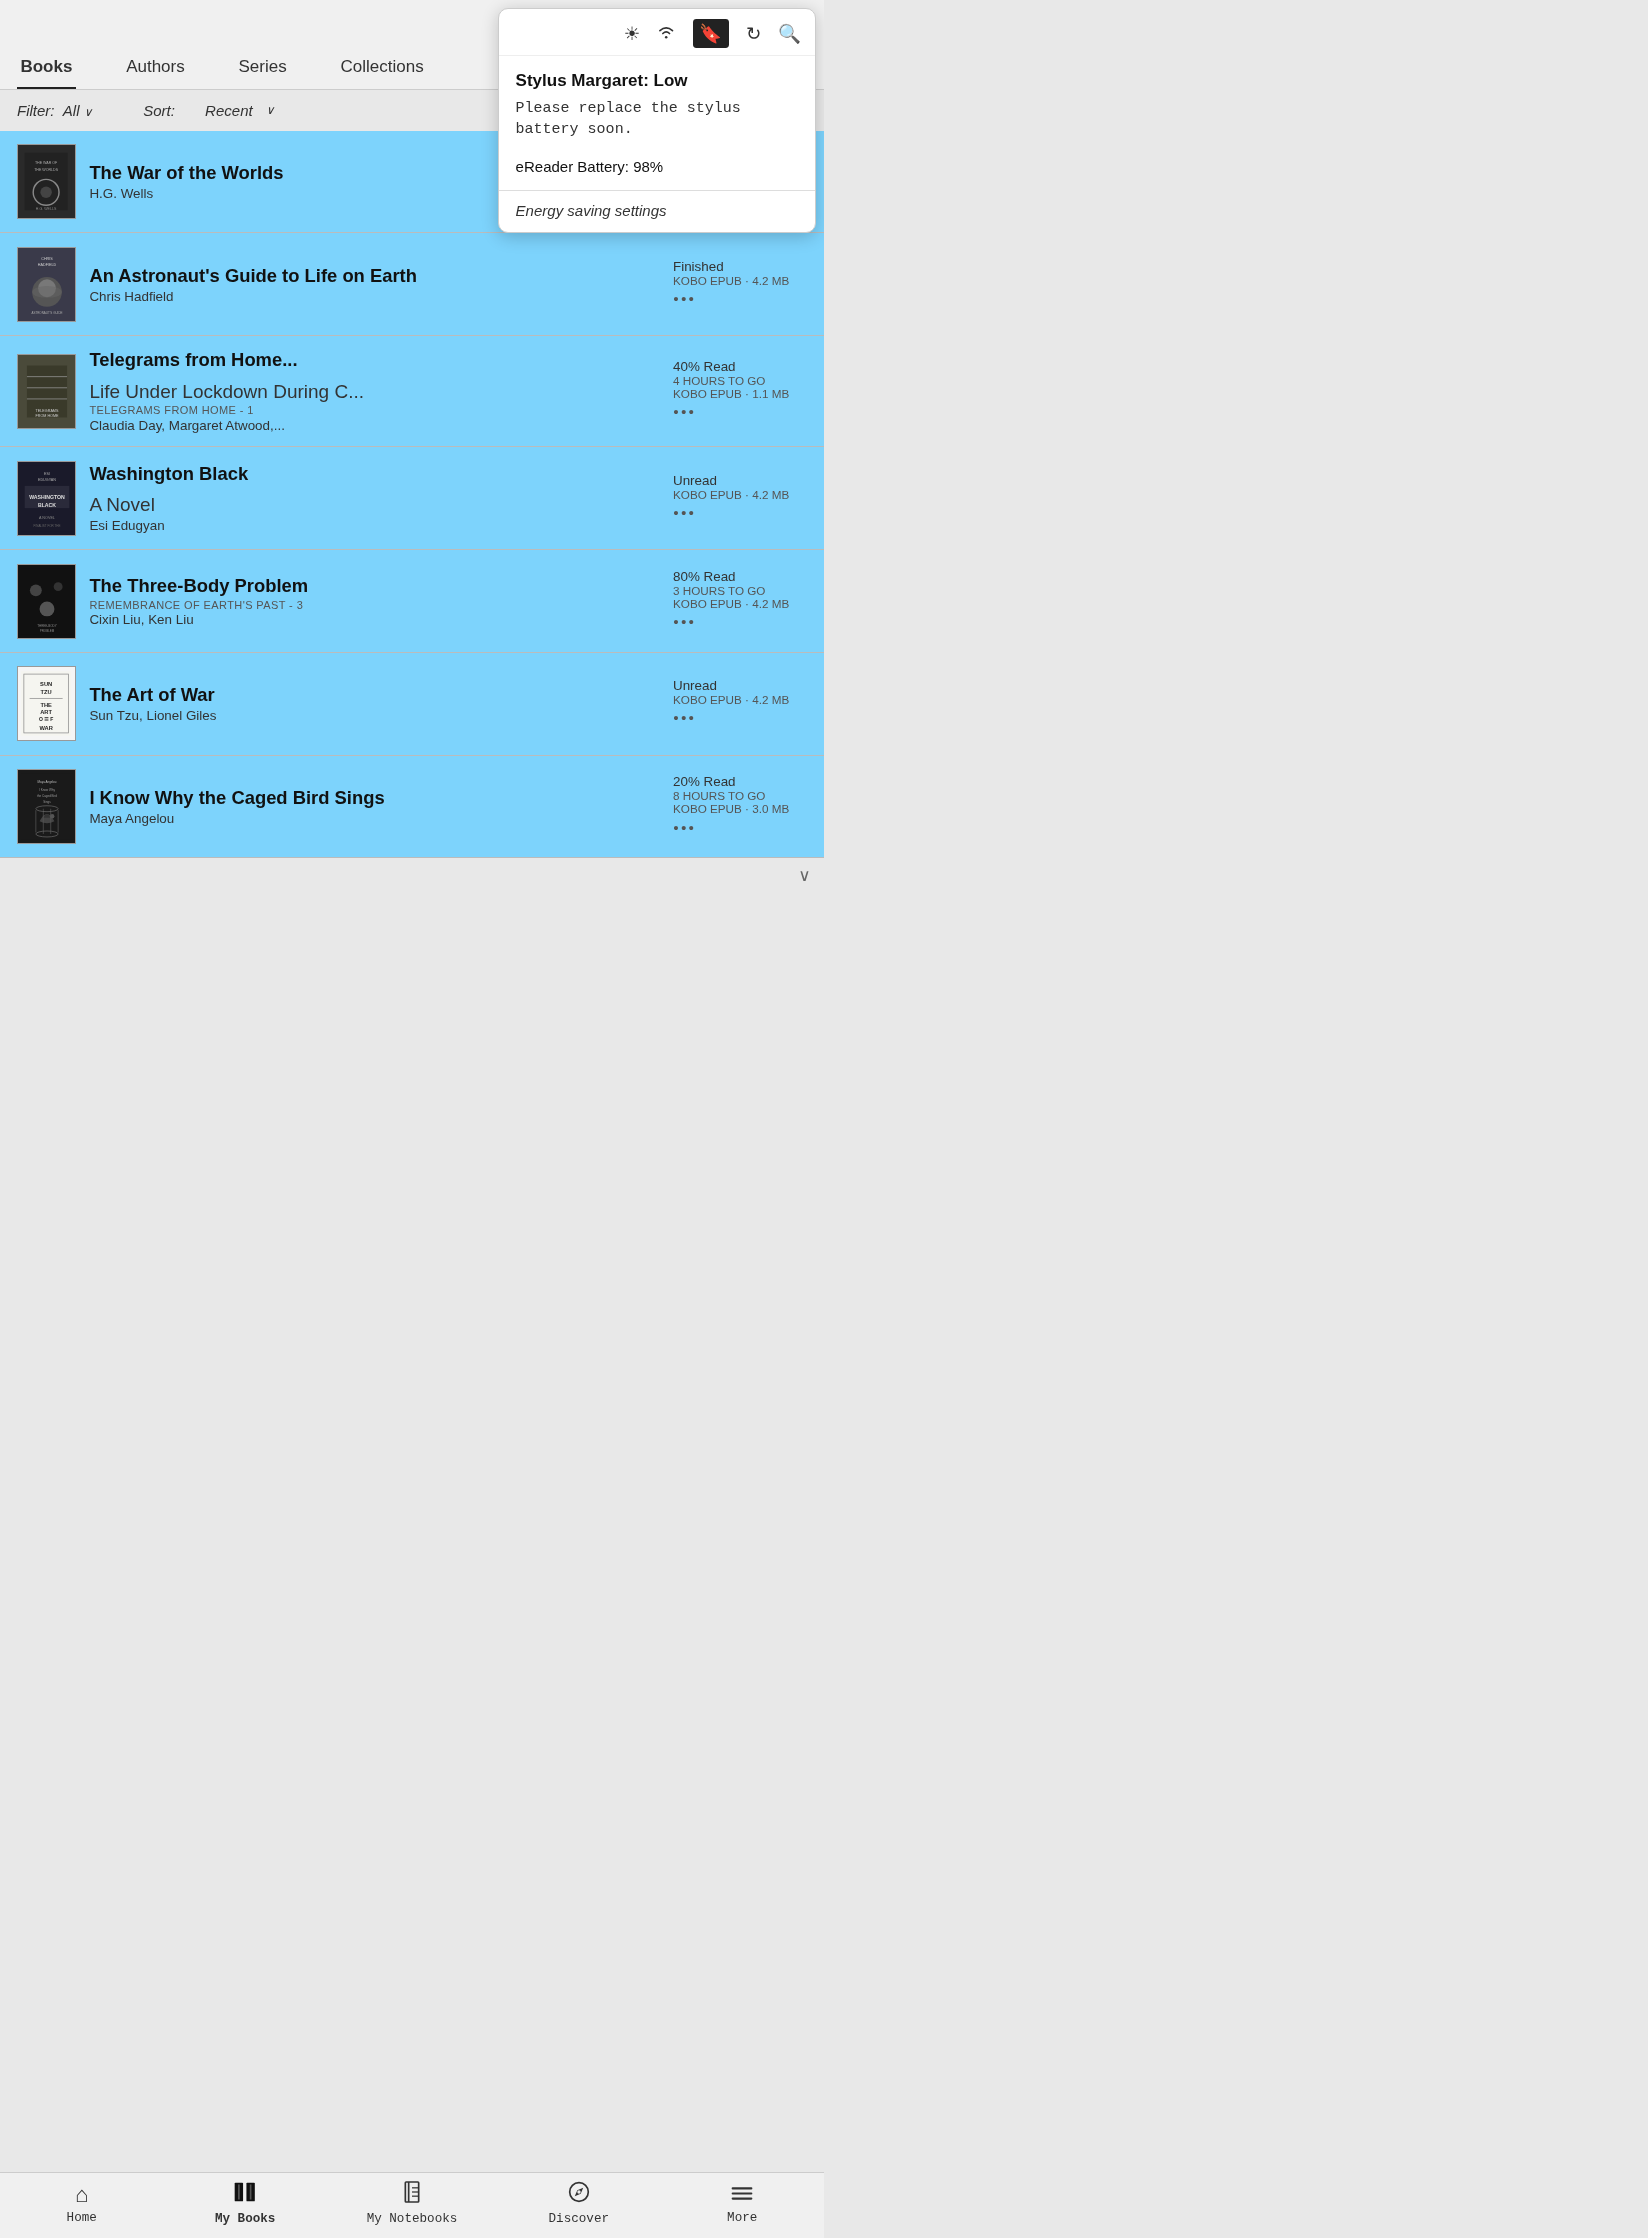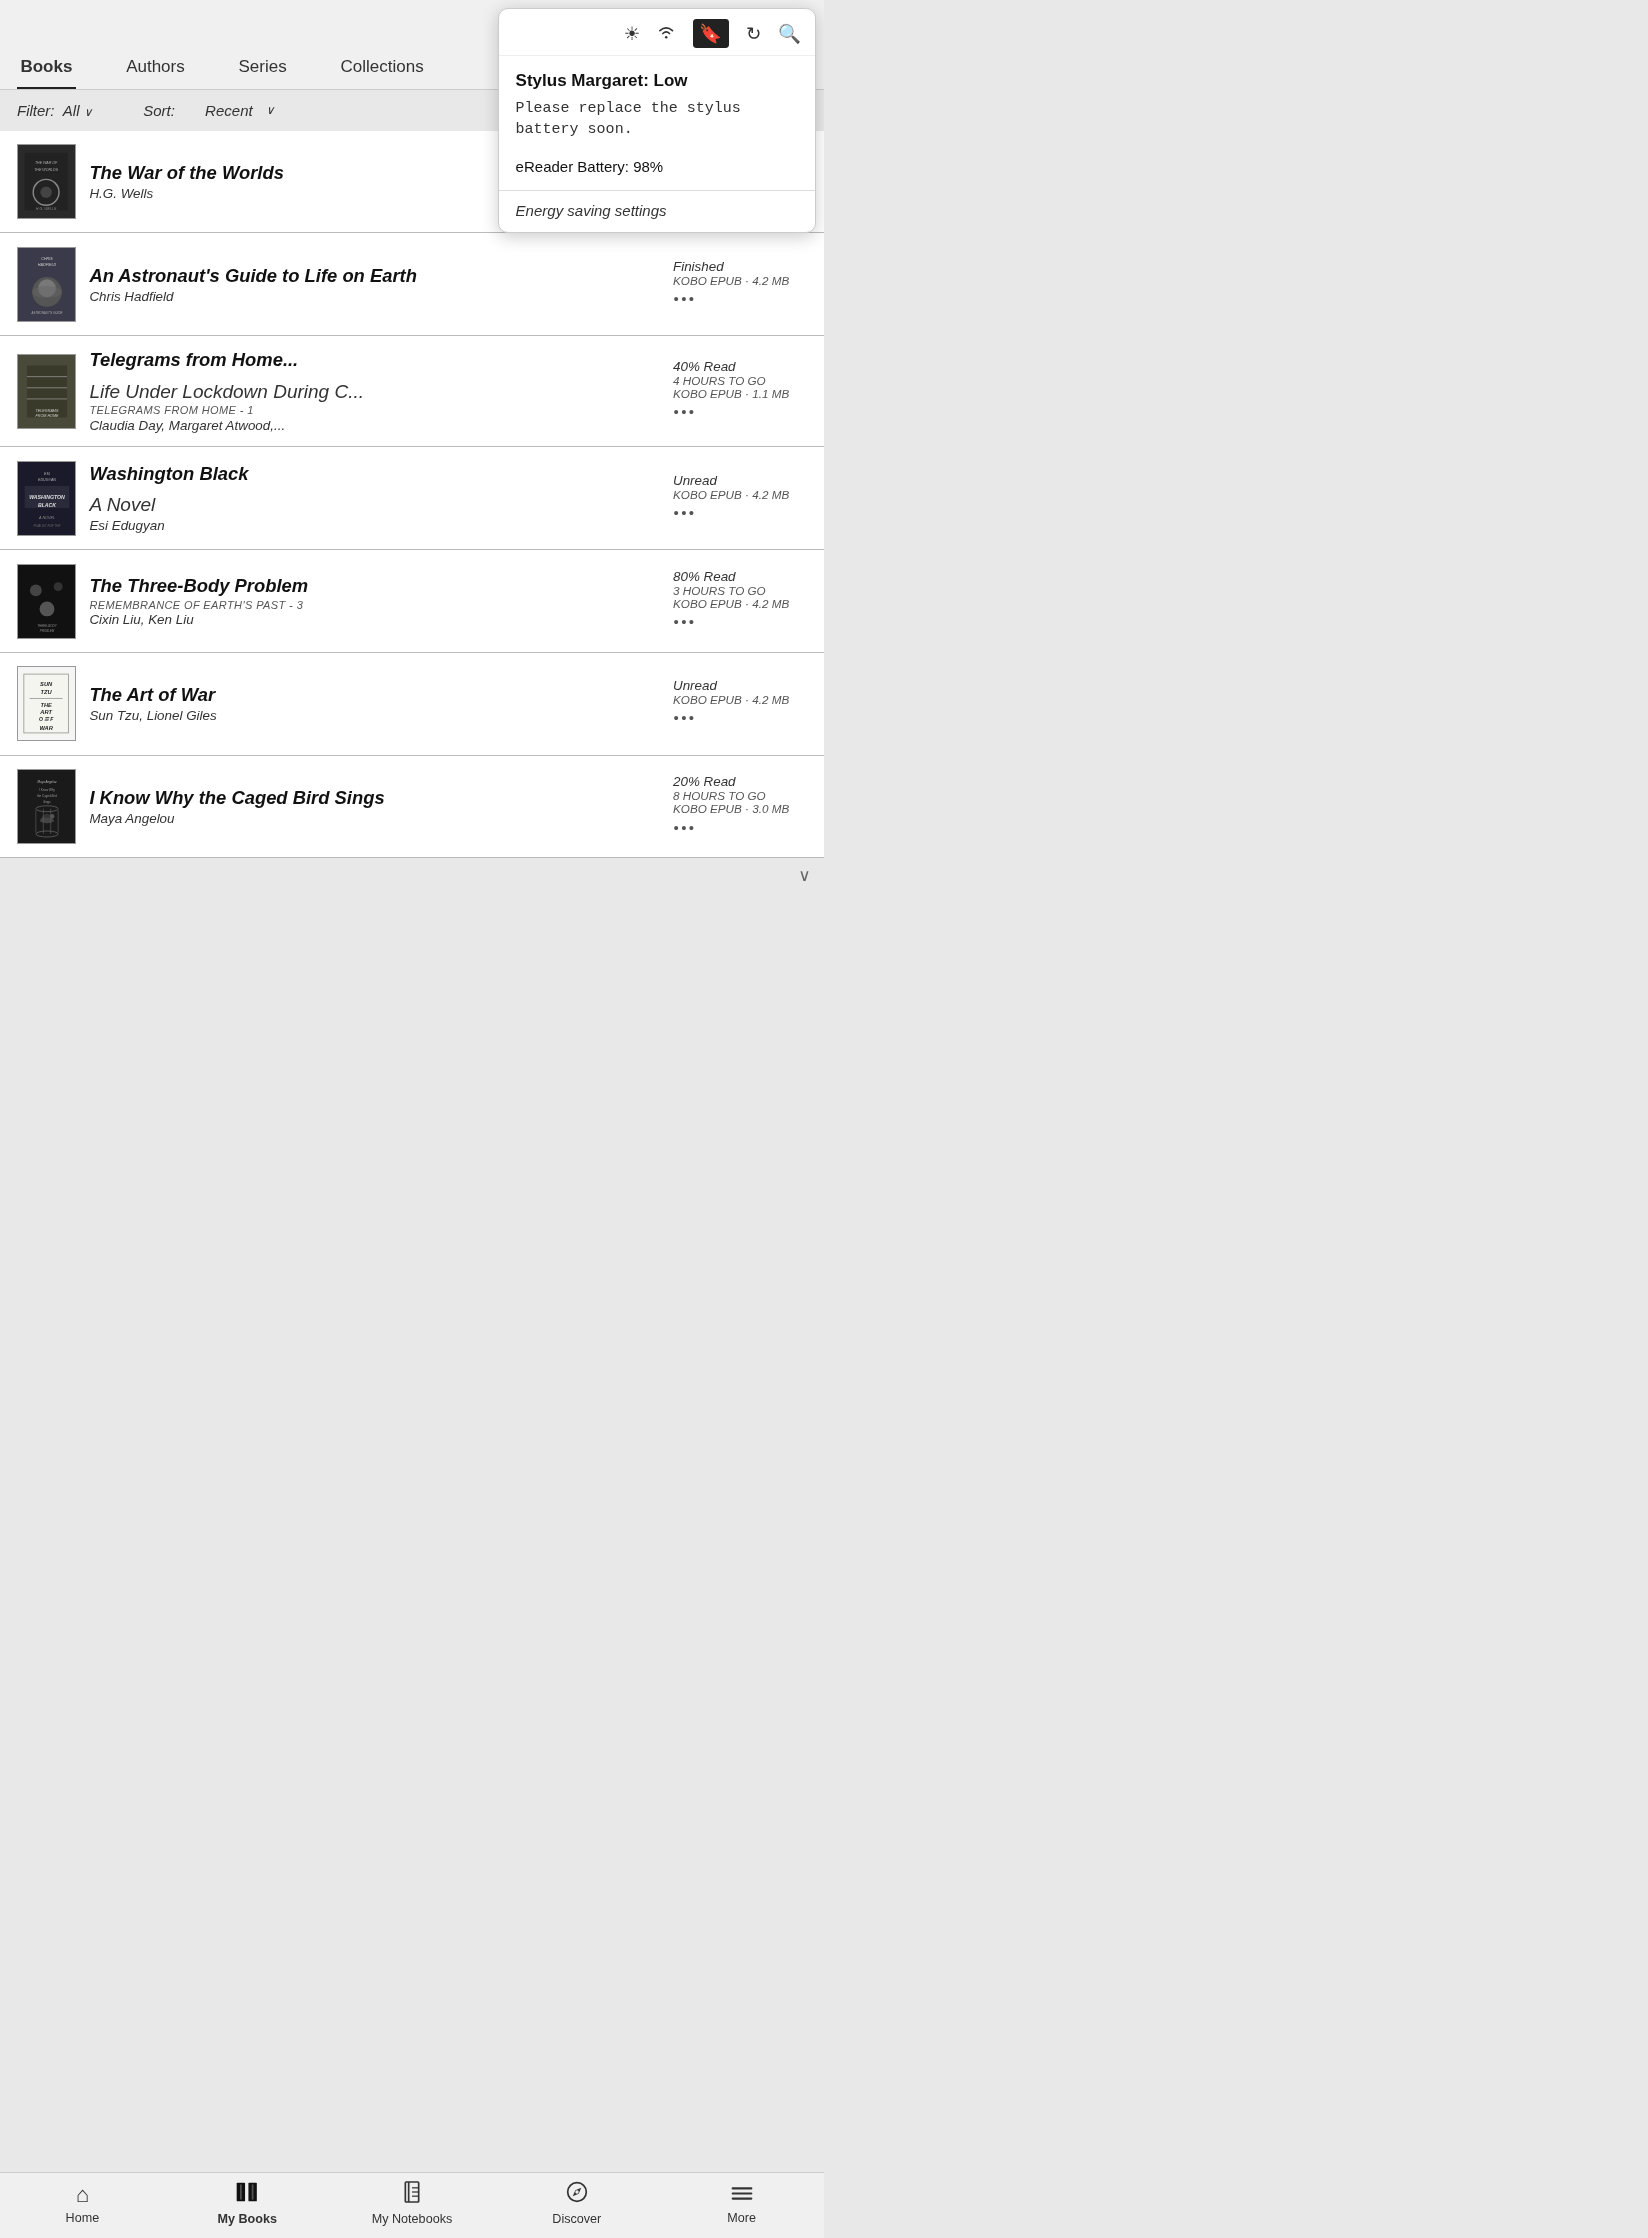--- a/index.html
+++ b/index.html
@@ -82,24 +82,23 @@
       font-family: Arial, sans-serif;
     }
     .chevron {
       font-size: 11.7px;
     }
     .book-item {
       display: flex;
       align-items: center;
       padding: 13.4px 17px;
       border-bottom: 0.8px solid #bbb;
-      background: #ffffff;
+      background: #7dd3fc;
       gap: 13.4px;
       min-height: 92px;
-      font-style: italic;
     }
     .book-cover {
       width: 59px;
       height: 75px;
       flex-shrink: 0;
       background: #555;
       border: 0.8px solid #999;
       display: flex;
       align-items: center;
       justify-content: center;
@@ -309,21 +308,21 @@
       cursor: pointer;
       min-width: 84px;
     }
     .nav-item-icon {
       font-size: 22px;
       color: #333;
     }
     .nav-item-label {
       font-size: 12.6px;
       color: #333;
-      font-family: Liberation Sans, sans-serif;
+      font-family: Liberation Mono, monospace;
     }
     .nav-item.active .nav-item-label {
       font-weight: bold;
     }
     .nav-item.active .nav-item-icon {
       color: #111;
     }
 
     
     .list-chevron {

